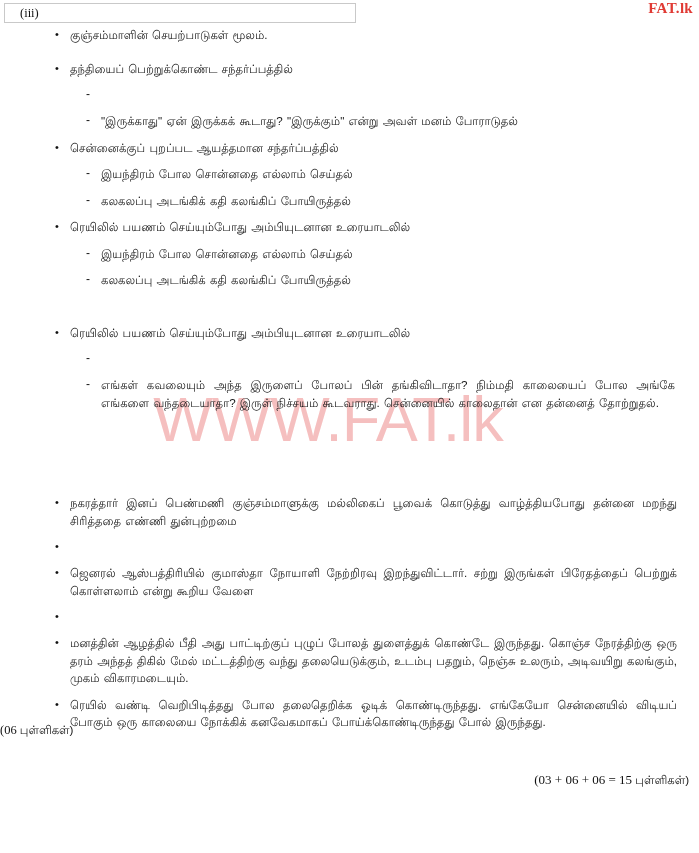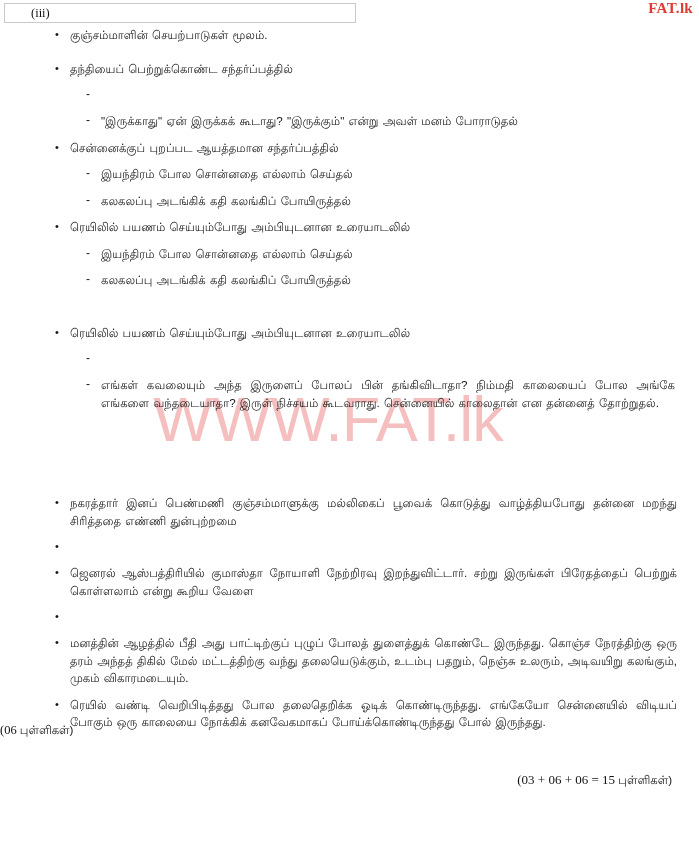--- a/index.html
+++ b/index.html
@@ -62,21 +62,21 @@
     left: 4px;
     top: 3px;
     width: 352px;
     height: 20px;
     display: flex;
     align-items: center;
     z-index: 4;
   }
   .hdr-num {
     width: 52px;
-    padding-left: 27px;
+    padding-left: 16px;
     box-sizing: border-box;
     font-family: "Liberation Serif", serif;
     font-size: 12.5px;
     color: #111;
   }
   .hdr-title {
     font-family: "Liberation Sans", sans-serif;
     font-weight: bold;
     font-size: 13px;
     color: #111;
@@ -134,21 +134,21 @@
     font-size: 12.5px;
     color: #111;
     margin-top: -17px;
   }
   .marks-inline .mk-tamil {
     font-family: "Liberation Sans", sans-serif;
     font-size: 11.6px;
   }
   .marks-total {
     text-align: right;
-    padding-right: 27px;
+    padding-right: 10px;
     font-family: "Liberation Serif", serif;
     font-size: 13px;
     color: #111;
     margin-top: 34px;
   }
   .marks-total .mk-tamil {
     font-family: "Liberation Sans", sans-serif;
     font-size: 11.6px;
   }
 </style>

